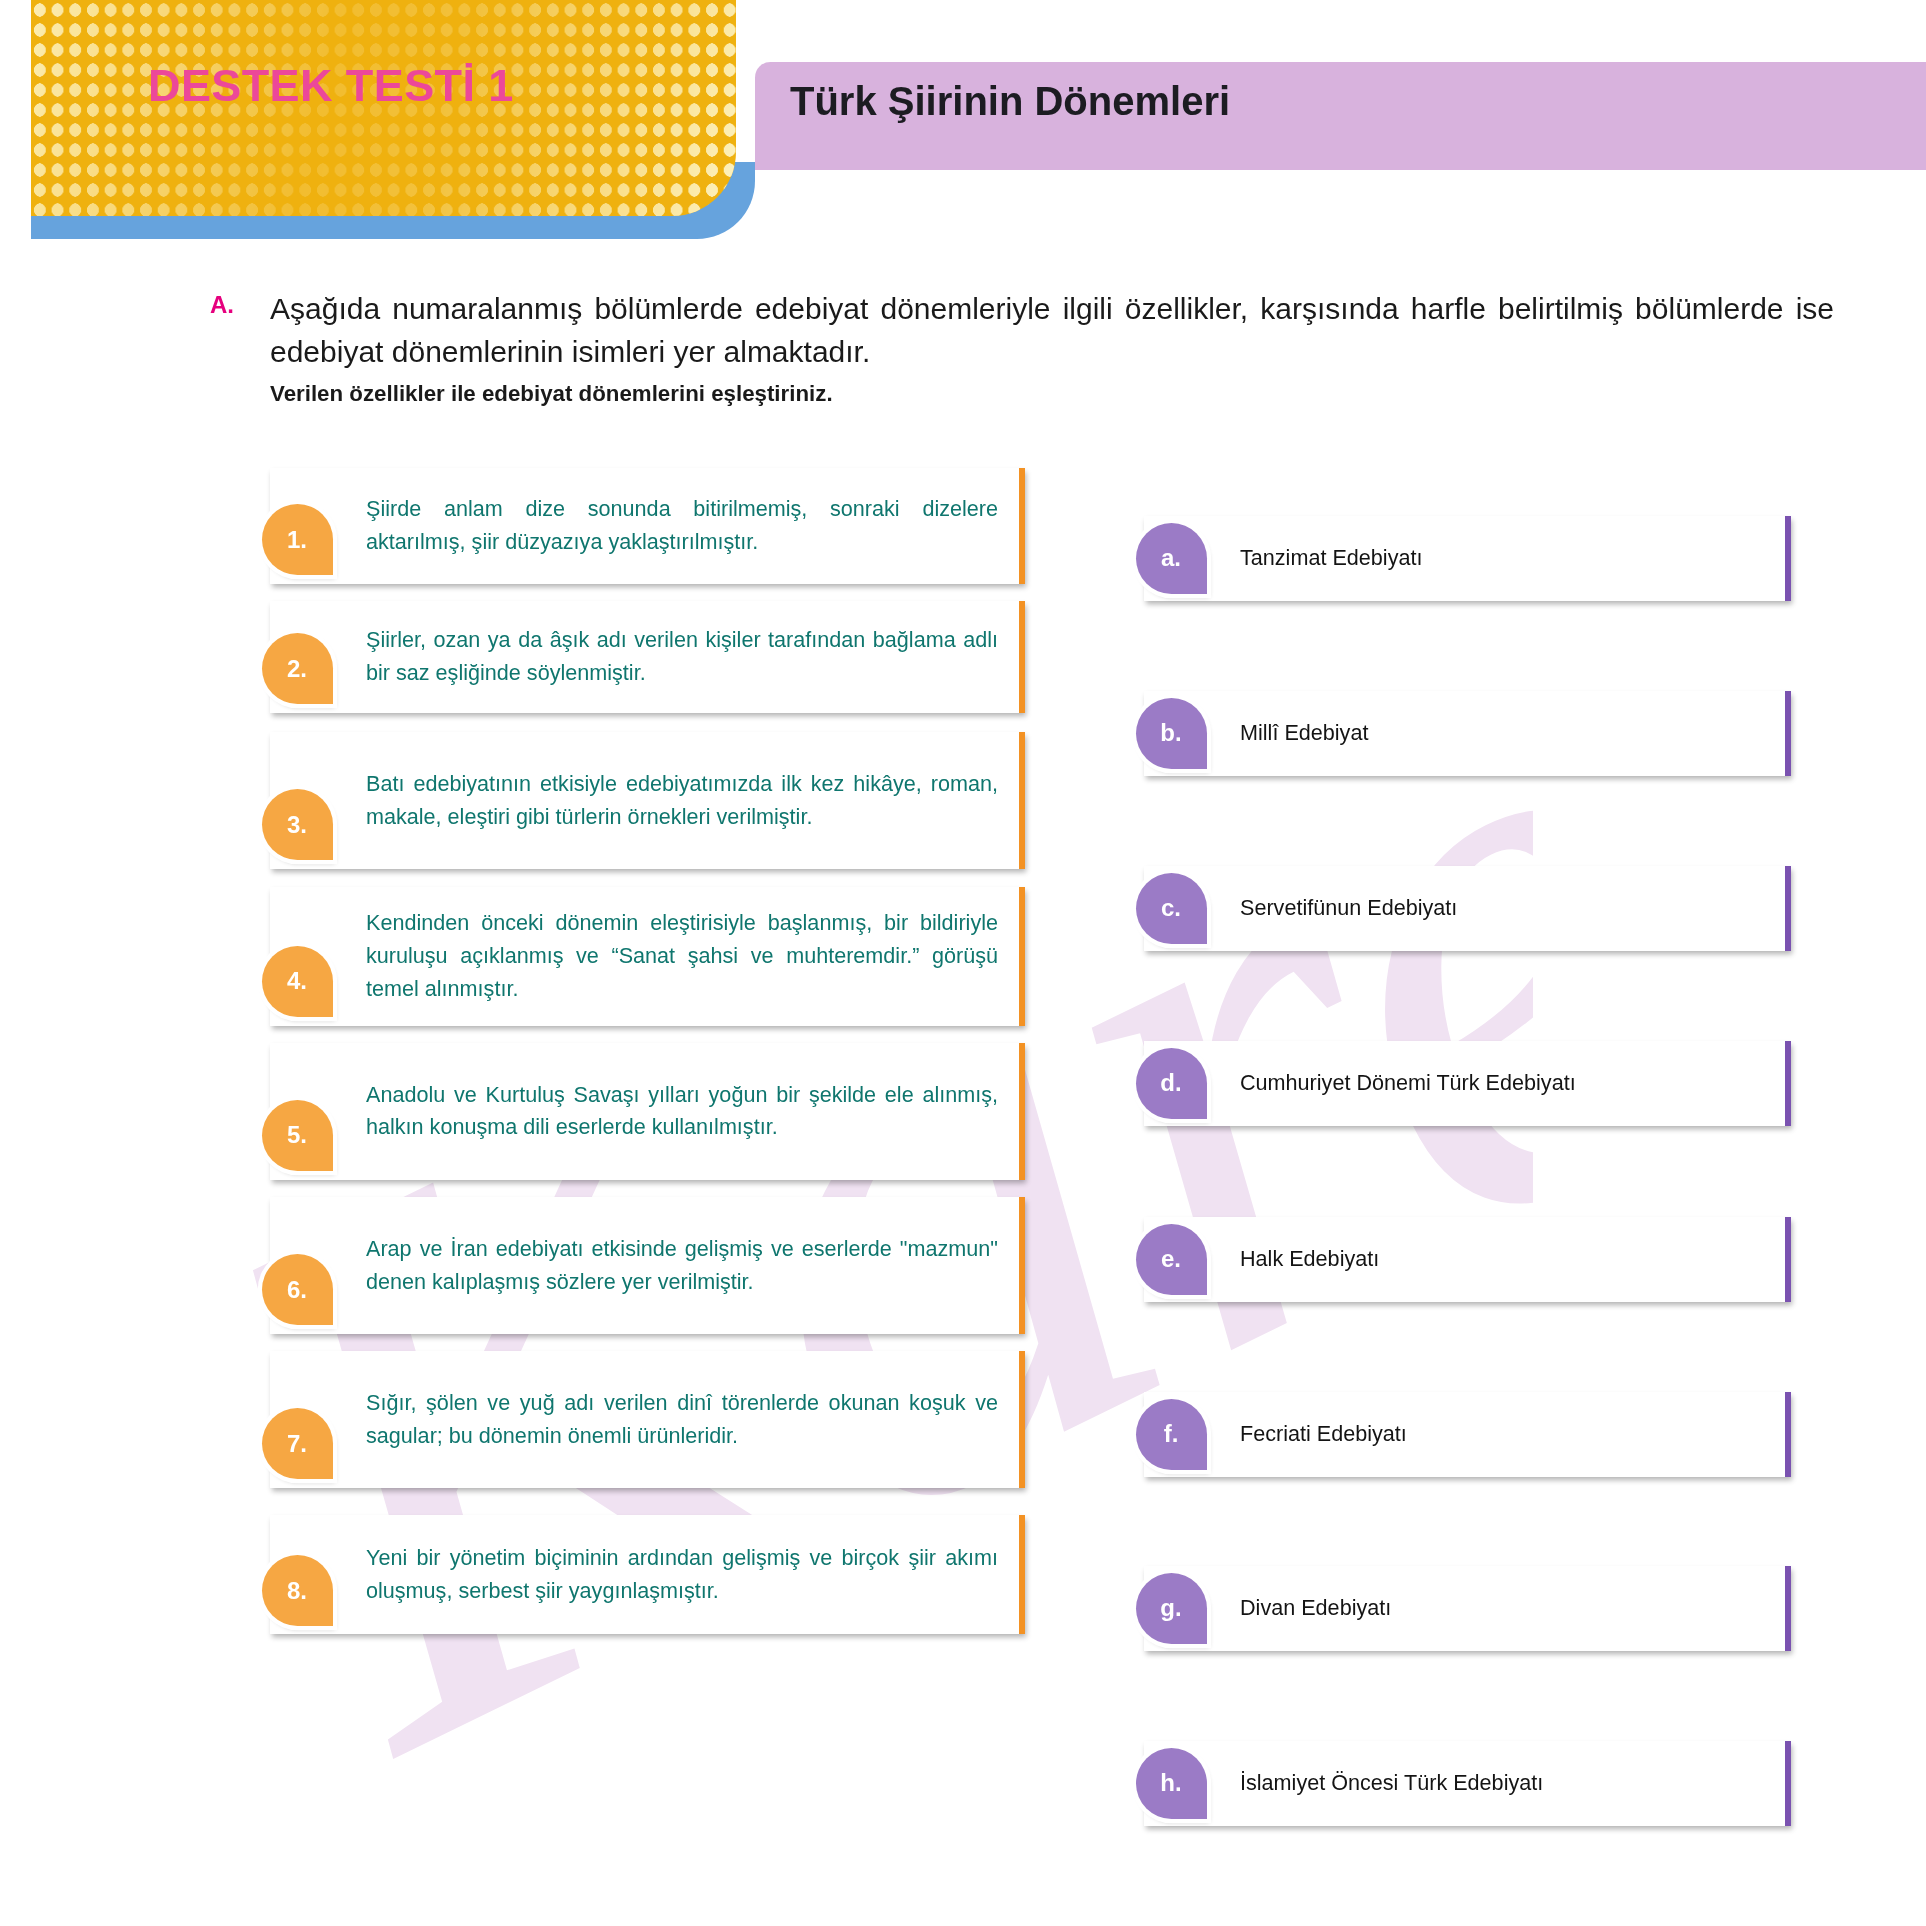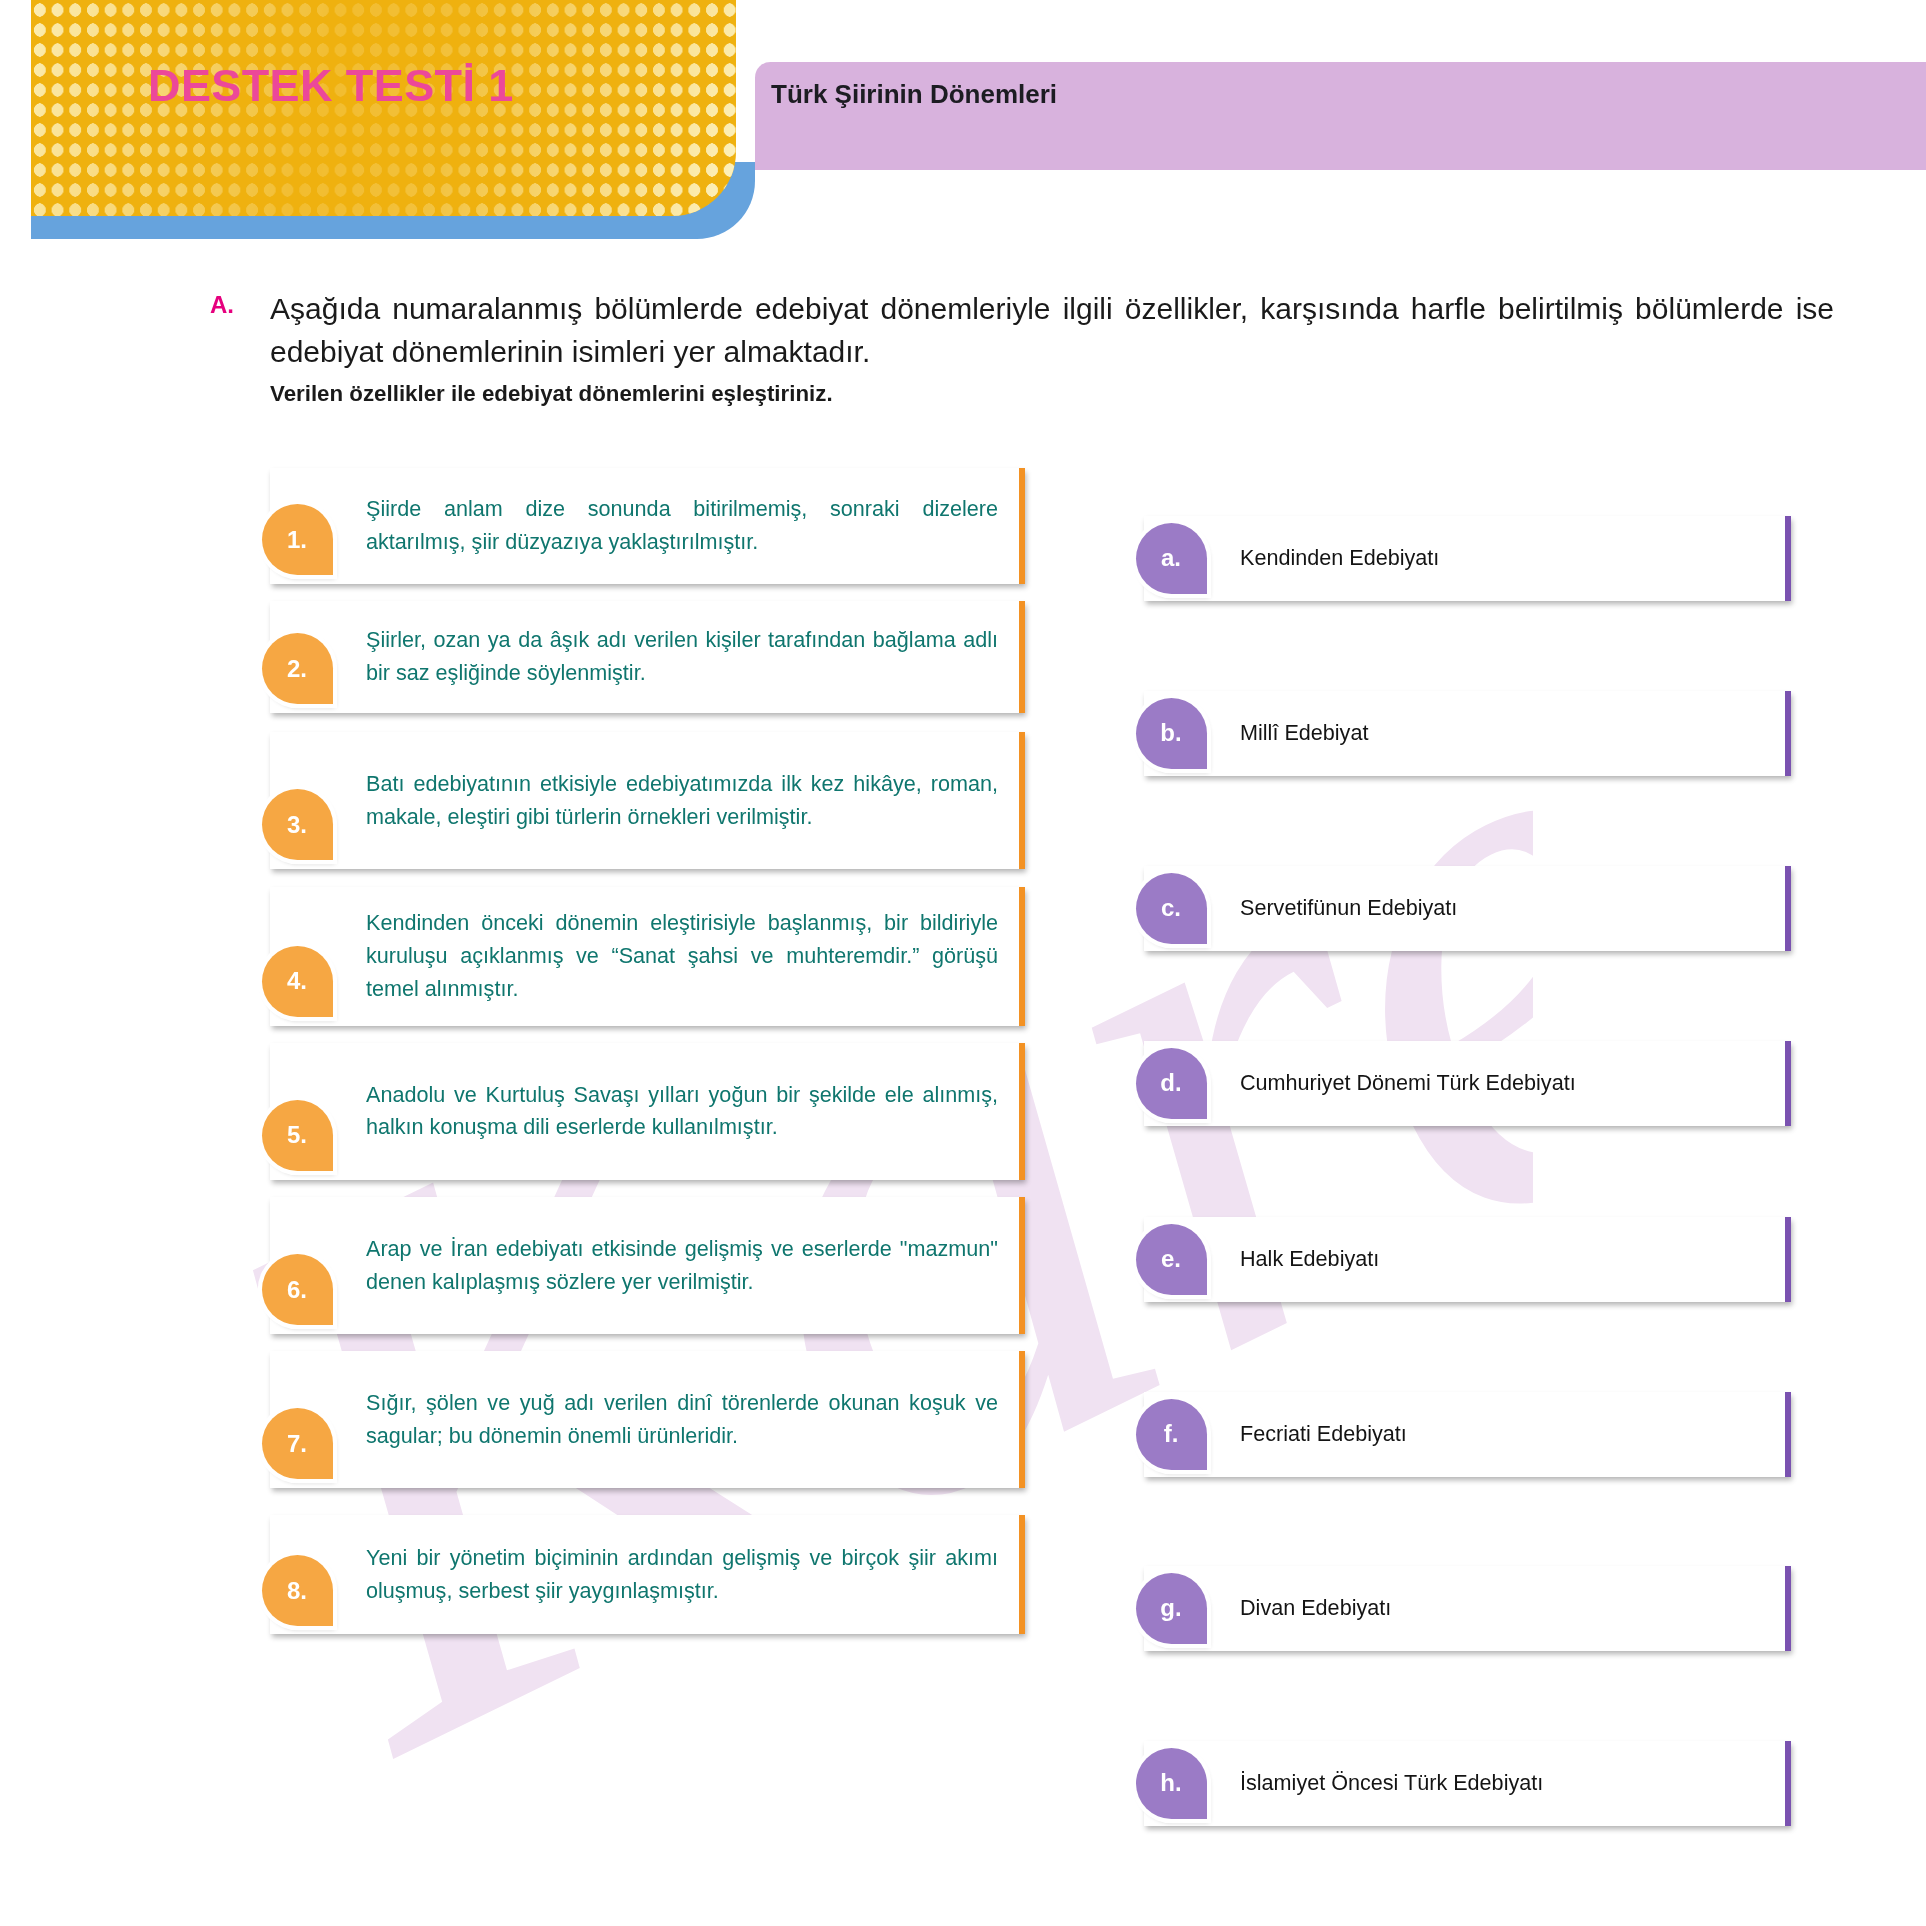--- a/index.html
+++ b/index.html
@@ -63,22 +63,22 @@
     left:148px; top:60px;
     font-size:45px;
     font-weight:bold;
     color:#ec4899;
     letter-spacing:0.4px;
     z-index:3;
     white-space:nowrap;
   }
   .hdr-subtitle{
     position:absolute;
-    left:771px; top:79px;
-    font-size:26px;
+    left:790px; top:79px;
+    font-size:40px;
     font-weight:bold;
     color:#1c1c22;
     z-index:3;
     white-space:nowrap;
   }
 
   
   .intro{position:absolute;left:0;top:285px;width:1965px;z-index:4;}
   .intro-letter{
     position:absolute;left:210px;top:6.2px;
@@ -248,21 +248,21 @@
           <div class="qcard-text">Yeni bir yönetim biçiminin ardından gelişmiş ve birçok şiir akımı oluşmuş, serbest şiir yaygınlaşmıştır.</div>
         </div>
         <div class="badge badge-orange" style="top: 40px;">8.</div>
         <div class="edge edge-orange"></div>
       </div>
     </div>
 
   <div class="col-right" id="answers-column" style="position: absolute; height: 2831px;">
       <div class="acard" style="position: absolute; left: 0px; width: 647px; height: 85px; top: 40px;">
         <div class="acard-body">
-          <div class="acard-text">Kendinden Edebiyatı</div>
+          <div class="acard-text">Tanzimat Edebiyatı</div>
         </div>
         <div class="badge badge-purple" style="top: 6.5px;">a.</div>
         <div class="edge edge-purple"></div>
       </div>
       <div class="acard" style="position: absolute; left: 0px; width: 647px; height: 85px; top: 215px;">
         <div class="acard-body">
           <div class="acard-text">Millî Edebiyat</div>
         </div>
         <div class="badge badge-purple" style="top: 6.5px;">b.</div>
         <div class="edge edge-purple"></div>

